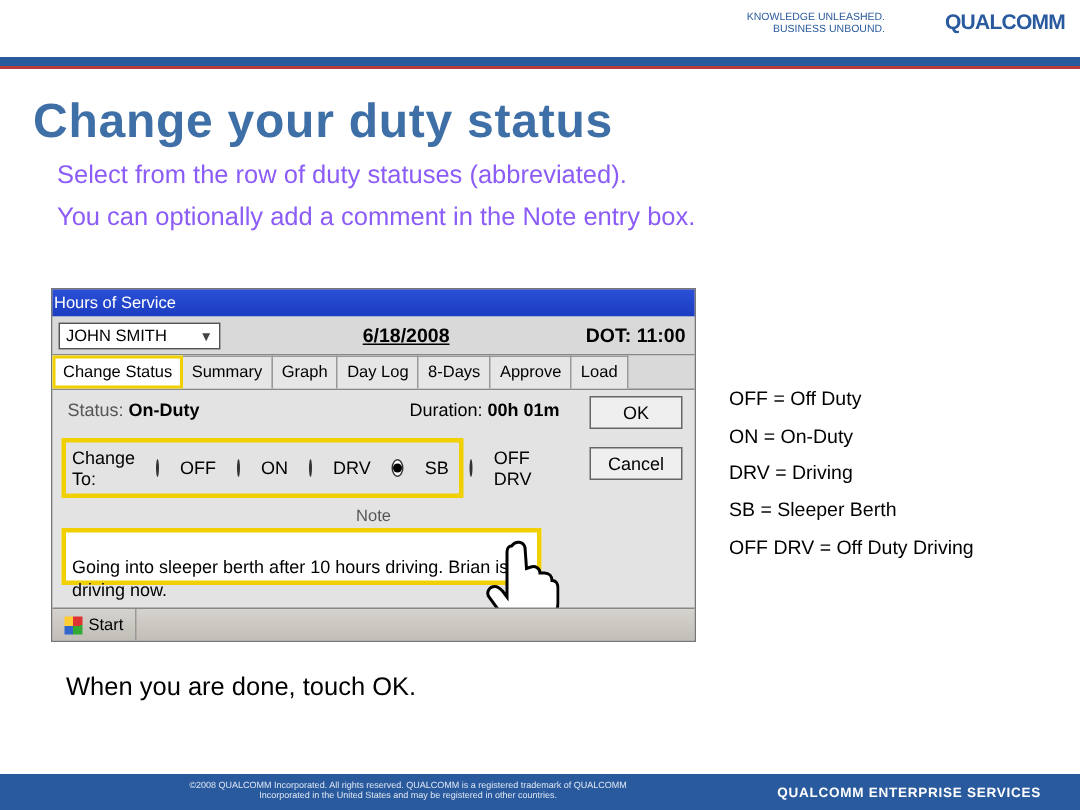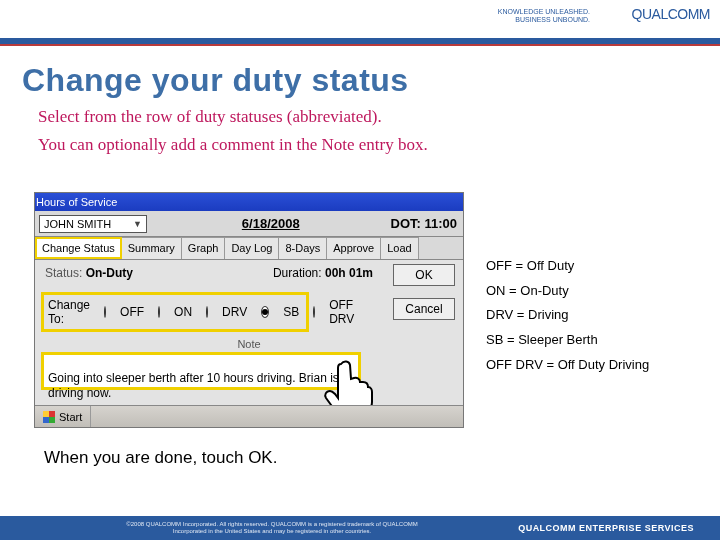--- a/index.html
+++ b/index.html
@@ -1,24 +1,24 @@
 <!DOCTYPE html>
 <html><head>
 <meta charset="utf-8">
 <style>
   * { box-sizing: border-box; margin: 0; padding: 0; }
   body { width: 720px; height: 540px; font-family: Arial, sans-serif; background: #fff; position: relative; overflow: hidden; }
 
   .slide-header { width: 100%; height: 44px; background: #fff; position: relative; border-bottom: 6px solid #2a5a9e; }
   .slide-header .tagline { position: absolute; right: 130px; top: 8px; font-size: 7px; color: #2a5a9e; text-align: right; line-height: 1.1; }
-  .slide-header .logo { position: absolute; right: 10px; top: 6px; color: #2a5a9e; font-weight: normal; font-size: 14px; letter-spacing: -0.5px; }
+  .slide-header .logo { position: absolute; right: 10px; top: 6px; color: #2a5a9e; font-weight: bold; font-size: 14px; letter-spacing: -0.5px; }
   .slide-header .redline { position: absolute; left: 0; bottom: -8px; width: 100%; height: 2px; background: #b83a3a; }
 
   .title { margin: 18px 0 8px 22px; font: 900 32px Arial Black, Arial, sans-serif; color: #3e6fa7; letter-spacing: 0.5px; }
-  .body-text { margin: 4px 0 4px 38px; font-size: 17px; color: #be185d; font-family: Liberation Serif, serif; }
+  .body-text { margin: 4px 0 4px 38px; font-size: 17px; color: #8b5cf6; }
 
   .screenshot { position: absolute; left: 34px; top: 192px; width: 430px; height: 236px; border: 1px solid #777; background: #cfcfcf; }
   .titlebar { background: linear-gradient(#2a4fd6,#1b3cc0); color: #fff; font-size: 11px; padding: 3px 1px; }
   .row1 { display: flex; align-items: center; background: #d9d9d9; border-bottom: 1px solid #888; height: 26px; }
   .name-dd { background: #fff; border: 1px solid #555; font-size: 11px; padding: 2px 4px; margin: 2px 4px; width: 108px; display: flex; justify-content: space-between; align-items: center; }
   .dd-arrow { font-size: 9px; color: #444; }
   .date { flex: 1; text-align: center; font: bold 13px Arial; text-decoration: underline; }
   .dot { font: bold 13px Arial; padding-right: 6px; }
   .tabs { display: flex; background: #d9d9d9; border-bottom: 1px solid #888; }
   .tab { font-size: 11px; padding: 4px 6px; background: #e6e6e6; border: 1px solid #999; border-bottom: none; margin-right: -1px; }

